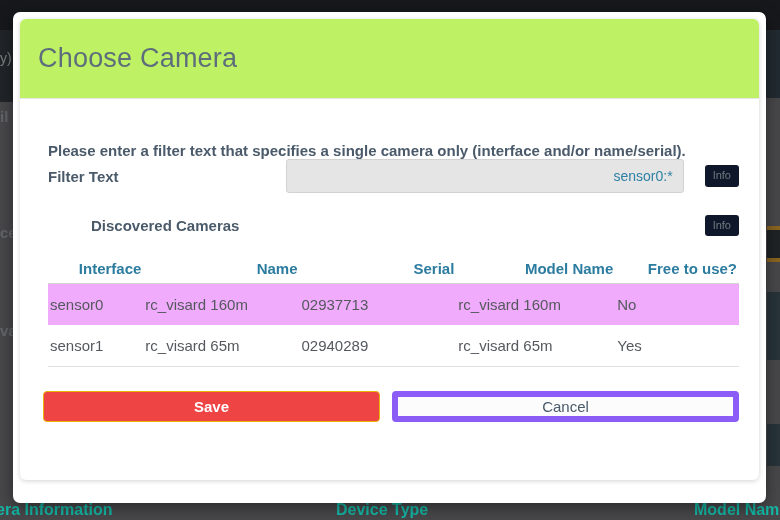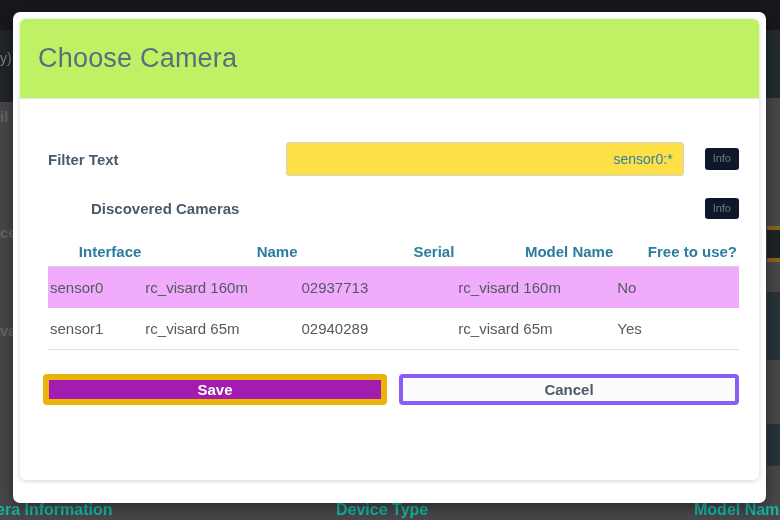--- a/index.html
+++ b/index.html
@@ -44,21 +44,21 @@
   .modal-title { font-size: 27px; font-weight: 300; color: #5d6d7b; letter-spacing: 0.2px; }
   .modal-body { padding: 43px 20px 0 28px; }
 
   .intro { font-size: 15px; font-weight: 600; color: #4a5a6a; }
 
   .filter-row { display: flex; align-items: center; }
   .field-label { width: 238px; font-size: 15px; font-weight: 600; color: #4a5a6a; flex: none; }
   .filter-input {
     flex: 1; height: 34px; border: 1px solid #d2d2d2; border-radius: 3px;
     text-align: right; padding: 0 10px; font-size: 14px; color: #2e80a4;
-    font-family: "Liberation Sans", sans-serif; outline: none; background: #fde047;
+    font-family: "Liberation Sans", sans-serif; outline: none; background: #e5e5e5;
   }
   .info-btn {
     margin-left: 21px; flex: none; background: #0f172a; color: #70797f;
     border: none; border-radius: 3px; font-size: 11px; padding: 4px 8px;
     font-family: "Liberation Sans", sans-serif; cursor: pointer; line-height: 1.2;
   }
 
   .discovered-row { margin-top: 22px; display: flex; align-items: center; justify-content: space-between; margin-left: 43px; }
   .discovered-row .info-btn { margin-left: 0; }
 
@@ -66,22 +66,22 @@
   .cam-table th {
     text-align: right; color: #2c7ca0; font-size: 15px; font-weight: 700;
     padding: 0 2px 6px 2px; border-bottom: 1px solid #d4d4d4;
   }
   .cam-table td { font-size: 15px; color: #55595e; padding: 12px 2px; }
   .cam-table tbody tr:last-child td { border-bottom: 1px solid #e0e0e0; }
   .cam-table tr.hl { background: #f0abfc; }
 
   .btn-row { margin-top: 24px; display: flex; gap: 12px; margin-left: -5px; }
   .btn { flex: 1; height: 31px; border-radius: 4px; font-size: 15px; cursor: pointer; font-family: "Liberation Sans", sans-serif; }
-  .btn-save { background: #a21caf; border: 6px solid #eab308; color: #ffffff; font-weight: 600; }
-  .btn-cancel { background: #fcfcfc; border: 4px solid #8b5cf6; color: #4a5a6a; font-weight: 700; }
+  .btn-save { background: #ef4444; border: 1px solid #eab308; color: #ffffff; font-weight: 600; }
+  .btn-cancel { background: #fcfcfc; border: 6px solid #8b5cf6; color: #4a5a6a; font-weight: 400; }
 </style>
 </head>
 <body>
 
 <div class="topbar"></div>
 <div class="left-dark"></div>
 <span class="frag-topleft">y)</span>
 <span class="frag" style="left:0;top:108px;">il</span>
 <span class="frag" style="left:0;top:224px;">ce</span>
 <span class="frag" style="left:0;top:322px;">va</span>
@@ -96,20 +96,21 @@
   <span class="bl-right">Model Name</span>
 </div>
 
 <div class="modal">
   <div class="modal-inner">
     <div class="modal-header">
       <div class="modal-title">Choose Camera</div>
     </div>
     <div class="modal-body">
 
+      <div class="intro">Please enter a filter text that specifies a single camera only (interface and/or name/serial).</div>
 
       <div class="filter-row">
         <div class="field-label">Filter Text</div>
         <input class="filter-input" type="text" value="sensor0:*" style="">
         <button class="info-btn">Info</button>
       </div>
 
       <div class="discovered-row">
         <div class="field-label" style="width:auto;">Discovered Cameras</div>
         <button class="info-btn">Info</button>

